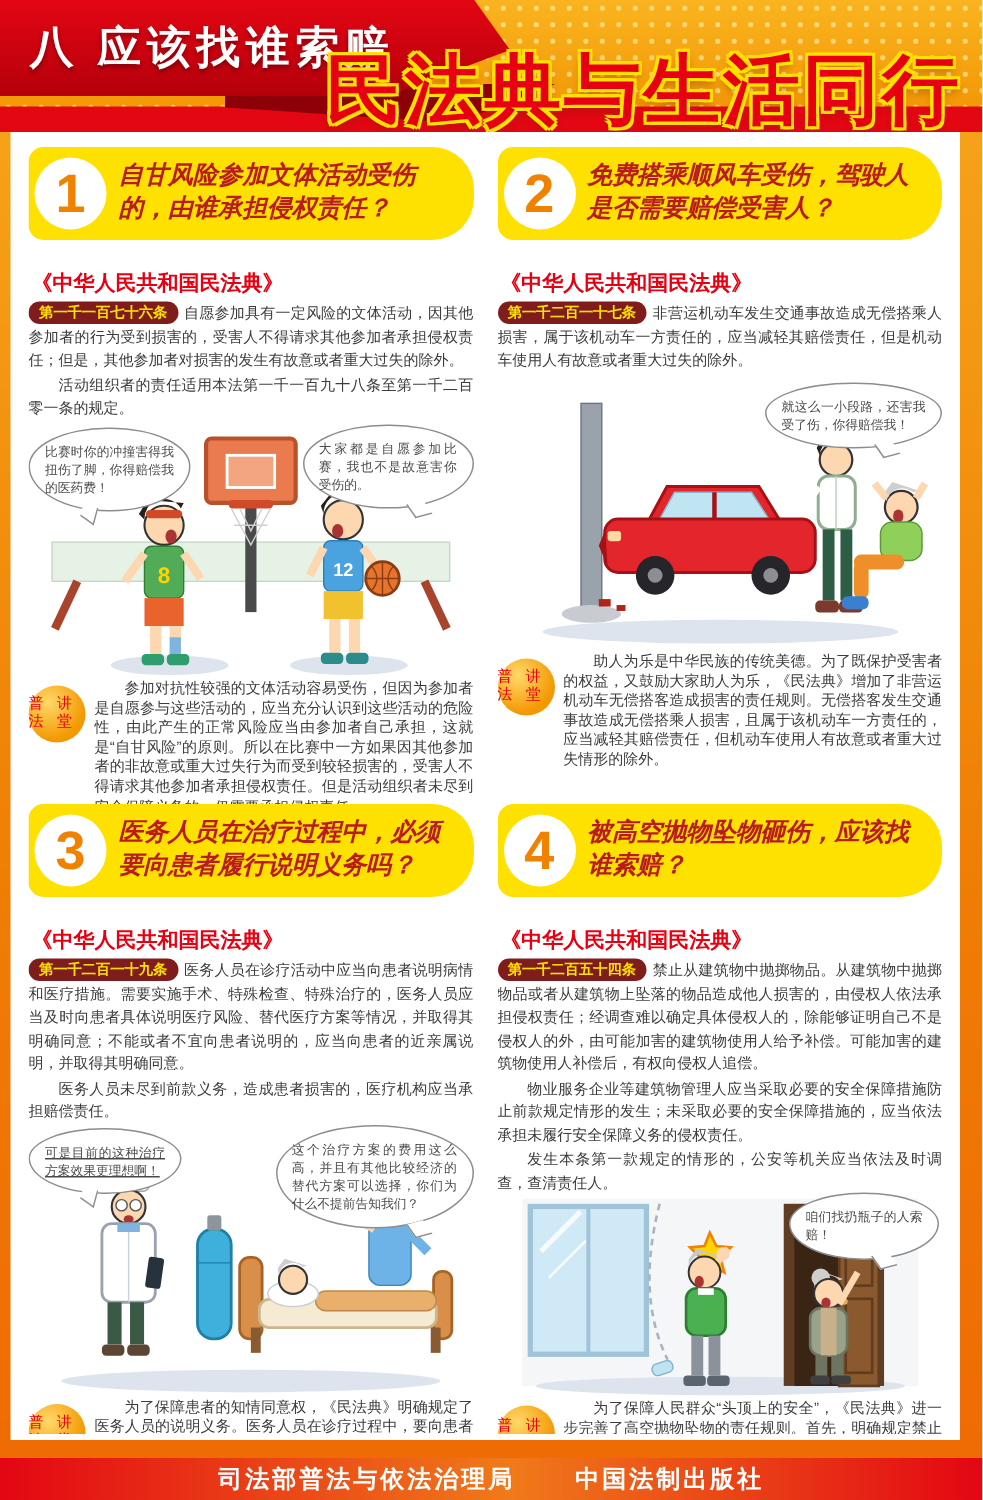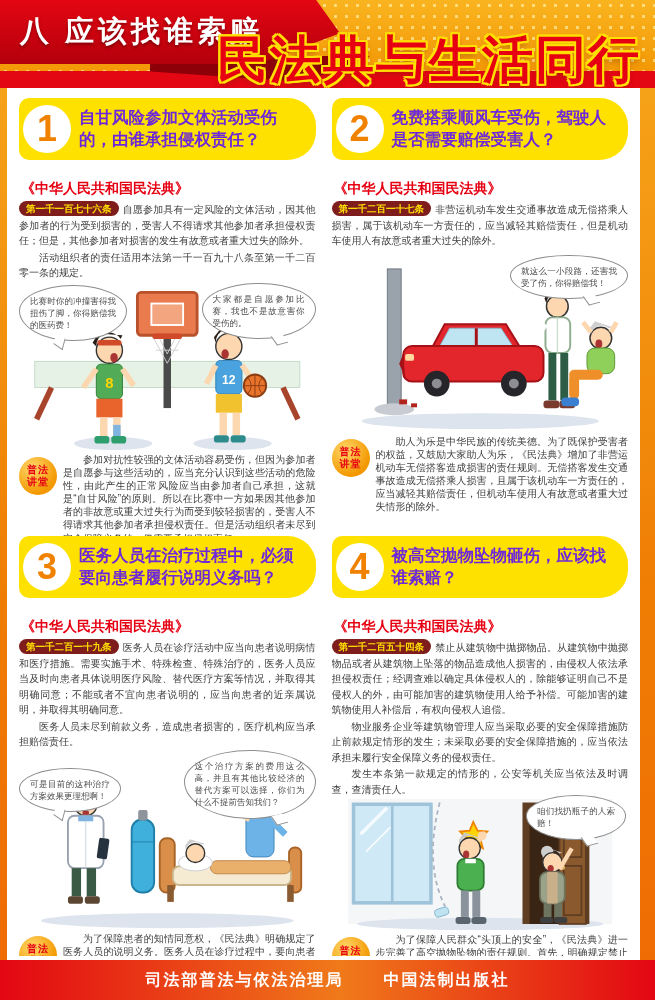--- a/index.html
+++ b/index.html
@@ -26,41 +26,41 @@
   
   .main{position:absolute;top:88px;bottom:40px;left:7px;right:15px;background:#fff;
     display:grid;grid-template-columns:1fr 1fr;grid-template-rows:438px 1fr;gap:0 16px;
     padding:10px 12px 4px 12px;box-sizing:border-box;}
   .cell{overflow:hidden;position:relative;}
   .qblock{position:relative;background:#ffe100;border-radius:10px 28px 28px 10px;
     padding:8px 10px 8px 60px;min-height:46px;display:flex;align-items:center;}
   .qnum{position:absolute;left:4px;top:50%;transform:translateY(-50%);width:48px;height:48px;
     background:#fff;border-radius:50%;display:flex;align-items:center;justify-content:center;
     font-size:36px;font-weight:900;color:#f08200;}
-  .qtext{margin:0;font-size:16.5px;line-height:1.32;font-weight:800;color:#6d28d9;}
+  .qtext{margin:0;font-size:16.5px;line-height:1.32;font-weight:800;color:#b91c1c;font-style:italic;}
   .code{margin:20px 0 3px 2px;font-size:14px;font-weight:800;color:#e60012;}
   .law{margin:1px 0;font-size:10px;line-height:1.55;color:#3c3c3c;text-align:justify;}
   .law.indent{text-indent:2em;}
   .pill{display:inline-block;background:#7f1d1d;color:#ffe000;border-radius:9px;
     padding:0 7px;font-size:9.5px;font-weight:700;line-height:15px;margin-right:4px;vertical-align:1px;}
   .scene{position:relative;margin:2px 0 2px 0;}
   .scene svg{position:absolute;inset:0;width:100%;height:100%;}
   .bubble{position:absolute;background:#fff;border:1.5px solid #8d8d8d;border-radius:50% 50% 50% 50%/46% 46% 54% 54%;
     padding:9px 10px;font-size:8.5px;line-height:1.45;color:#4a4a4a;text-align:justify;z-index:5;}
   .bubble::after{content:"";position:absolute;bottom:-7px;left:34px;width:10px;height:10px;background:#fff;
     border-right:1.5px solid #8d8d8d;border-bottom:1.5px solid #8d8d8d;transform:rotate(35deg) skewX(20deg);}
   .bubble.tail-right::after{left:auto;right:30px;transform:rotate(55deg) skewX(-20deg);}
   .lecture{display:flex;align-items:flex-start;margin-top:2px;}
   .badge{flex:0 0 38px;width:38px;height:38px;border-radius:50%;margin:4px 6px 0 0;
     background:radial-gradient(circle at 35% 30%,#ffd86a,#f39800 70%);
-    display:flex;flex-direction:column;align-items:center;justify-content:center;
-    font-size:10px;font-weight:700;color:#e60012;line-height:1.15;letter-spacing:1px;}
+    display:flex;flex-direction:row;align-items:center;justify-content:center;
+    font-size:10px;font-weight:400;color:#e60012;line-height:1.15;letter-spacing:1px;}
   .lec-text{margin:0;font-size:10px;line-height:1.32;color:#3c3c3c;text-align:justify;text-indent:2em;}
   
-  .footer{position:absolute;left:0;right:0;bottom:0;height:40px;
+  .footer{position:absolute;left:0;right:0;bottom:0;height:28px;
     background:linear-gradient(90deg,#e30613,#f07a1a 52%,#e30613);
     display:flex;align-items:center;justify-content:center;gap:40px;}
   .footer span{color:#fff;font-size:16px;font-weight:800;letter-spacing:2px;}
 </style>
 </head>
 <body>
 
 <div class="poster">
 
   <div class="header">
@@ -250,21 +250,21 @@
             <rect x="280" y="102" width="13" height="48" rx="6" fill="#d98e4a" stroke="#a86426" stroke-width="2"></rect>
             <rect x="156" y="122" width="126" height="20" rx="7" fill="#f5ead2" stroke="#cbb78e" stroke-width="2"></rect>
             <rect x="196" y="116" width="86" height="14" rx="7" fill="#e8b06a" stroke="#c0854a"></rect>
             <ellipse cx="180" cy="118" rx="18" ry="9" fill="#ffffff" stroke="#c9cdd4"></ellipse>
             <circle cx="180" cy="108" r="10" fill="#fcd7b0" stroke="#333" stroke-width="1.5"></circle>
             <path d="M170,105 a10,10 0 0 1 17,-6 l3,-1 -16,-5 -5,7 z" fill="#cfcfcf"></path>
             <rect x="150" y="142" width="7" height="18" fill="#8a5a30"></rect>
             <rect x="278" y="142" width="7" height="18" fill="#8a5a30"></rect>
           </g>
         </svg>
-        <div class="bubble" style="left:0;top:16px;width:80px;">可是目前的这种治疗方案效果更理想啊！</div>
+        <div class="bubble" style="left:0;top:0;width:80px;text-decoration:underline;">可是目前的这种治疗方案效果更理想啊！</div>
         <div class="bubble tail-right" style="right:0;top:-2px;width:110px;">这个治疗方案的费用这么高，并且有其他比较经济的替代方案可以选择，你们为什么不提前告知我们？</div>
       </div>
       <div class="lecture">
         <div class="badge">
           <span>普法</span>
           <span>讲堂</span>
         </div>
         <p class="lec-text">为了保障患者的知情同意权，《民法典》明确规定了医务人员的说明义务。医务人员在诊疗过程中，要向患者说明病情和医疗措施。需要实施手术、特殊检查、特殊治疗的，医务人员应当及时向患者具体说明医疗风险、替代医疗方案等情况，并取得其明确同意；不能或者不宜向患者说明的，应当向患者的近亲属说明，并取得其明确同意。当患者将采用价格较贵的特殊治疗时，医疗机构未告知患者其他替代性方案可供其根据自身经济状况、受伤情况自由选择的，即侵害了患者的知情同意权，存在过错，导致患者的额外经济损失，医疗机构应承担赔偿责任。</p>
       </div>
     </section>

